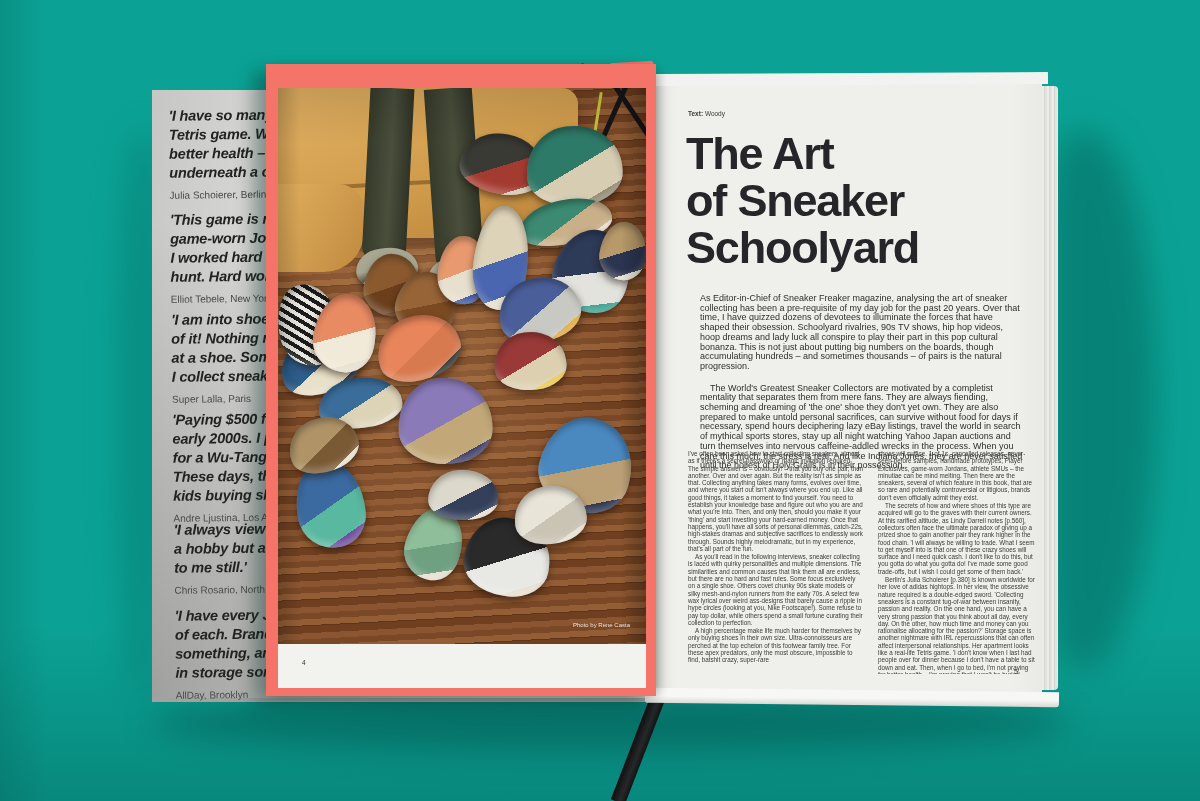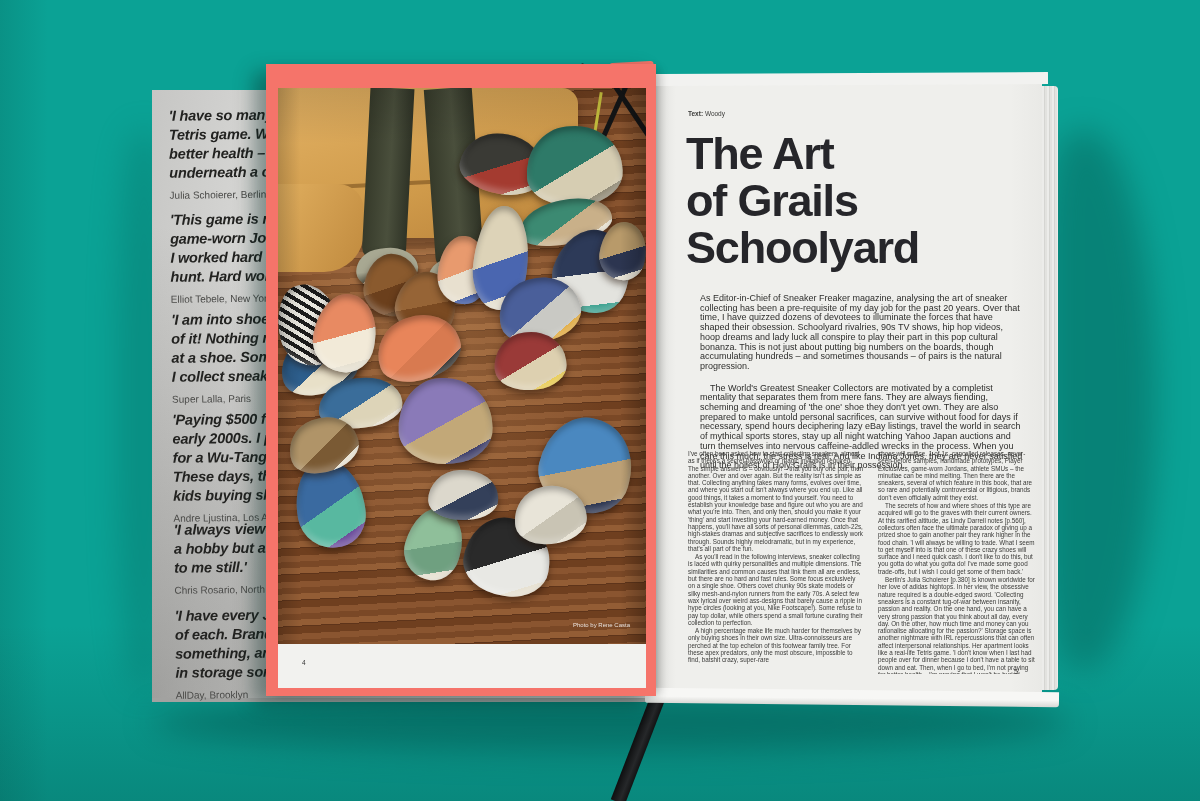--- a/index.html
+++ b/index.html
@@ -160,21 +160,21 @@
     </div>
   </div>
 
   <div class="right-page">
     <div class="byline">
       <b>Text:</b>
       <span>Woody</span>
     </div>
     <div class="title">
       <div>The Art</div>
-      <div>of Grails</div>
+      <div>of Sneaker</div>
       <div>Schoolyard</div>
     </div>
     <div class="intro">
       <p>As Editor-in-Chief of Sneaker Freaker magazine, analysing the art of sneaker collecting has been a pre-requisite of my day job for the past 20 years. Over that time, I have quizzed dozens of devotees to illuminate the forces that have shaped their obsession. Schoolyard rivalries, 90s TV shows, hip hop videos, hoop dreams and lady luck all conspire to play their part in this pop cultural bonanza. This is not just about putting big numbers on the boards, though accumulating hundreds – and sometimes thousands – of pairs is the natural progression.</p>
       <p>The World's Greatest Sneaker Collectors are motivated by a completist mentality that separates them from mere fans. They are always fiending, scheming and dreaming of 'the one' shoe they don't yet own. They are also prepared to make untold personal sacrifices, can survive without food for days if necessary, spend hours deciphering lazy eBay listings, travel the world in search of mythical sports stores, stay up all night watching Yahoo Japan auctions and turn themselves into nervous caffeine-addled wrecks in the process. When you care this much, the stress is real. And like Indiana Jones, they are never satisfied until the holiest of Holy Grails is in their possession.</p>
     </div>
     <div class="col col-l">
       <p>I've often been asked how to start collecting sneakers, almost as if there's a secret password or magic invitation required. The simple answer is – obviously! – that you buy one pair, then another. Over and over again. But the reality isn't as simple as that. Collecting anything takes many forms, evolves over time, and where you start out isn't always where you end up. Like all good things, it takes a moment to find yourself. You need to establish your knowledge base and figure out who you are and what you're into. Then, and only then, should you make it your 'thing' and start investing your hard-earned money. Once that happens, you'll have all sorts of personal dilemmas, catch-22s, high-stakes dramas and subjective sacrifices to endlessly work through. Sounds highly melodramatic, but in my experience, that's all part of the fun.</p>
       <p>As you'll read in the following interviews, sneaker collecting is laced with quirky personalities and multiple dimensions. The similarities and common causes that link them all are endless, but there are no hard and fast rules. Some focus exclusively on a single shoe. Others covet chunky 90s skate models or silky mesh-and-nylon runners from the early 70s. A select few wax lyrical over weird ass-designs that barely cause a ripple in hype circles (looking at you, Nike Footscape!). Some refuse to pay top dollar, while others spend a small fortune curating their collection to perfection.</p>
       <p>A high percentage make life much harder for themselves by only buying shoes in their own size. Ultra-connoisseurs are perched at the top echelon of this footwear family tree. For these apex predators, only the most obscure, impossible to find, batshit crazy, super-rare</p>

